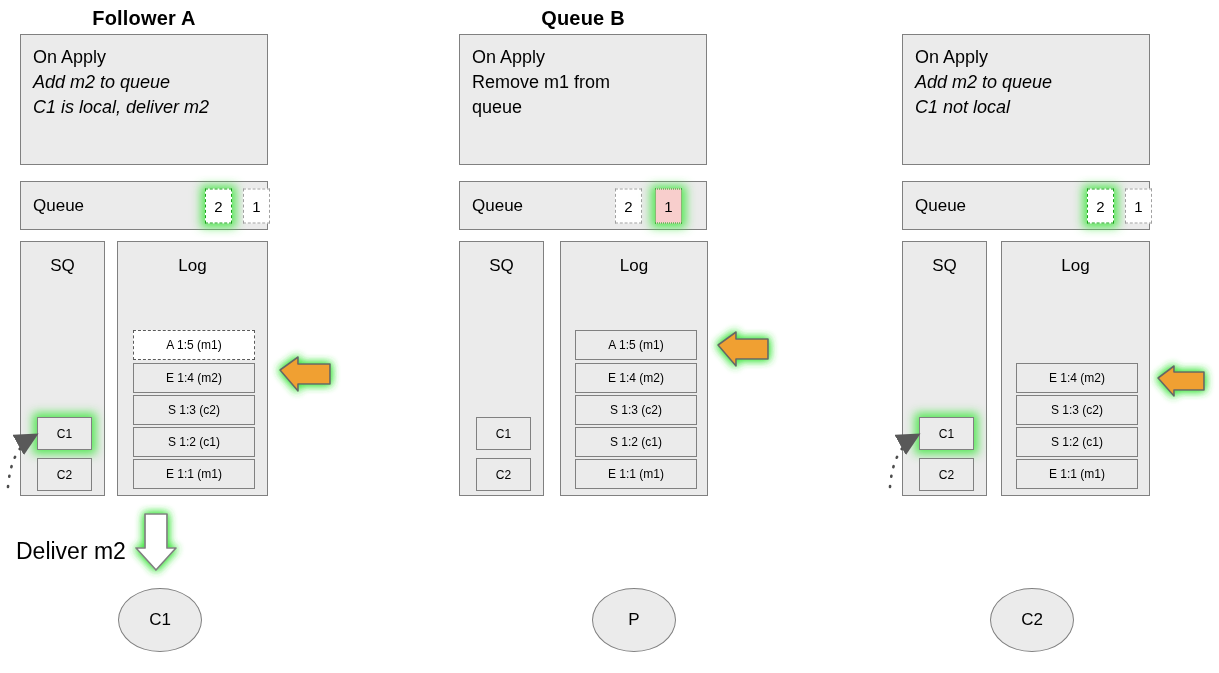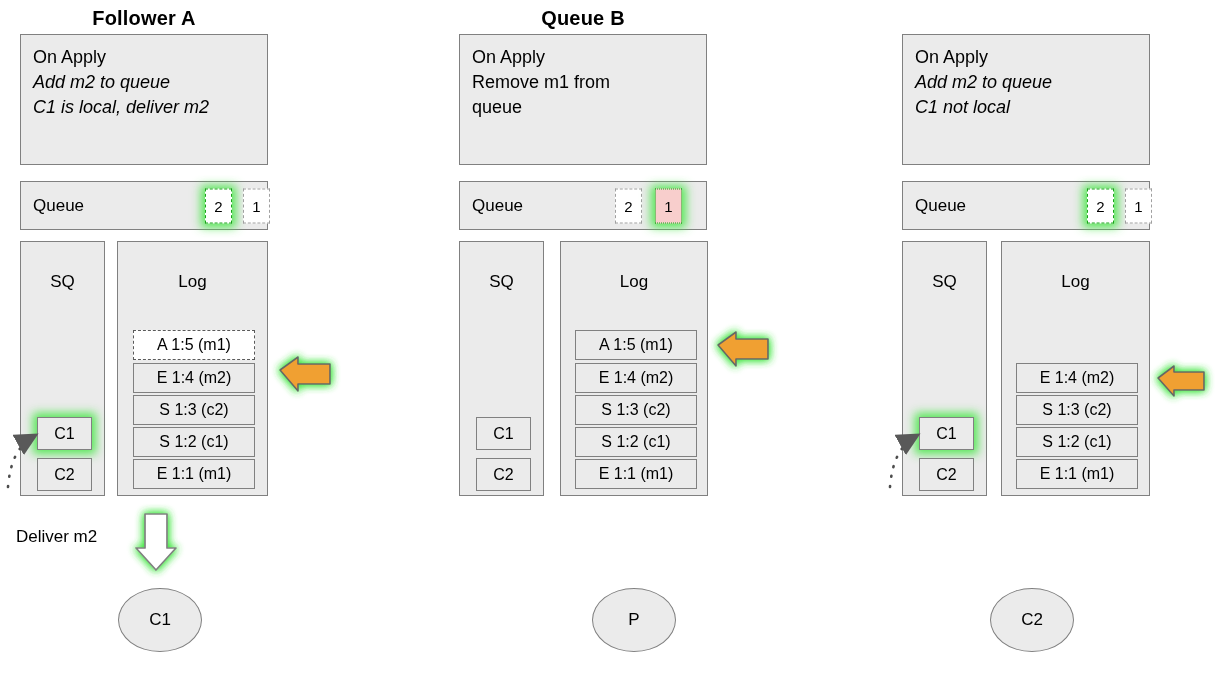--- a/index.html
+++ b/index.html
@@ -63,31 +63,31 @@
   }
   .qslot.hl-pink{
     background:#f8cecc;
     border:1.8px dotted #1aa31a;
     box-shadow:0 0 9px 4px rgba(60,230,60,.85);
   }
 
   
   .hdr{
     position:absolute;
-    top:30px;left:0;right:0;
+    top:14px;left:0;right:0;
     text-align:center;
     font-size:17px;
   }
   .cell{
     position:absolute;
     box-sizing:border-box;
     background:#ebebeb;
     border:1.5px solid #808080;
     display:flex;align-items:center;justify-content:center;
-    font-size:16px;
+    font-size:12px;
     white-space:nowrap;
   }
   .cell.dashed{
     background:#ffffff;
     border:1.6px dashed #5a5a5a;
   }
   .cell.glow{
     box-shadow:0 0 9px 4px rgba(60,230,60,.85);
   }
 
@@ -98,22 +98,23 @@
     border:1.5px solid #808080;
     border-radius:50%;
     display:flex;align-items:center;justify-content:center;
     font-size:17px;
     box-sizing:border-box;
   }
 
   
   .freetext{
     position:absolute;
-    font-size:17px;
-    white-space:nowrap;
+    font-size:23px;
+    white-space:nowrap;
+    margin-top:11px;
   }
 
   svg.overlay{
     position:absolute;left:0;top:0;
     width:1219px;height:673px;
     pointer-events:none;
     overflow:visible;
   }
 </style>
 </head>

